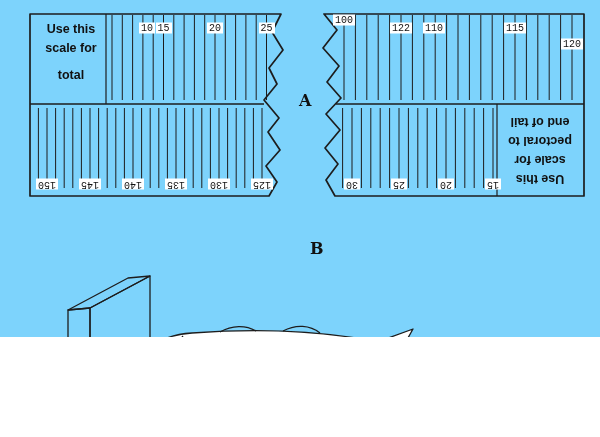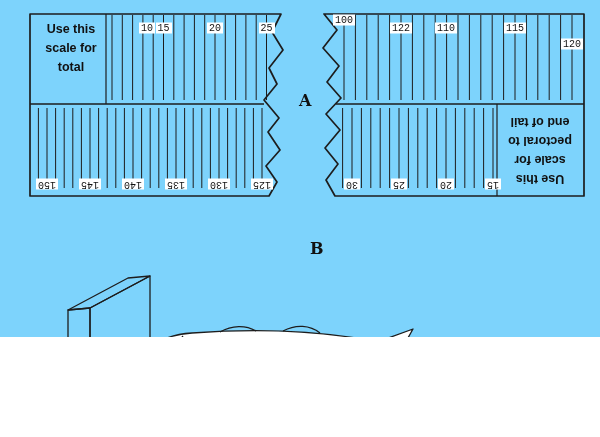--- a/index.html
+++ b/index.html
@@ -7,21 +7,21 @@
         font-family:"Liberation Sans",sans-serif;color:#1d1d1d;}
   svg.layer{position:absolute;left:0;top:0;}
   .num{position:absolute;transform:translate(-50%,-50%);background:#fff;padding:0 2px;
        font:10px "Liberation Mono","DejaVu Sans Mono",monospace;color:#111;white-space:nowrap;z-index:3;}
   .num.flip{transform:translate(-50%,-50%) rotate(180deg);}
   .tb{position:absolute;z-index:3;text-align:center;color:#111;
       font:bold 12.5px "Liberation Sans",sans-serif;line-height:19px;}
   #tb-total{left:34px;top:20px;width:74px;}
   #tb-pect{left:496px;top:106px;width:88px;height:88px;transform:rotate(180deg);
            display:flex;flex-direction:column;justify-content:center;}
-  .u{}
+  .u{margin-top:8px;}
   .figlab{position:absolute;z-index:3;font:bold 16px "DejaVu Serif",serif;color:#111;}
   #lab-a{left:299px;top:91px;}
   #lab-b{left:310px;top:239px;}
   #labels{position:absolute;inset:0;z-index:2;pointer-events:none;}
   .ink-line{stroke:#1d1d1d;fill:none;}
 </style>
 </head>
 <body>
 
 <div class="page">
@@ -179,21 +179,21 @@
   <div class="figlab" id="lab-a">A</div>
   <div class="figlab" id="lab-b">B</div>
 
   <div id="labels">
       <div class="num" style="left: 112px; top: 28px; margin-left: 35px;">10</div>
       <div class="num" style="left: 163.5px; top: 28px;">15</div>
       <div class="num" style="left: 215px; top: 28px;">20</div>
       <div class="num" style="left: 266.5px; top: 28px;">25</div>
       <div class="num" style="left: 344px; top: 20px;">100</div>
       <div class="num" style="left: 401px; top: 28px;">122</div>
-      <div class="num" style="left: 446px; top: 28px;">110</div>
+      <div class="num" style="left: 434px; top: 28px;">110</div>
       <div class="num" style="left: 515px; top: 28px; font-family: Liberation Mono, monospace;">115</div>
       <div class="num" style="left: 572px; top: 44px;">120</div>
       <div class="num flip" style="left: 47px; top: 184px;">150</div>
       <div class="num flip" style="left: 90px; top: 184px;">145</div>
       <div class="num flip" style="left: 133px; top: 184px;">140</div>
       <div class="num flip" style="left: 176px; top: 184px;">135</div>
       <div class="num flip" style="left: 219px; top: 184px;">130</div>
       <div class="num flip" style="left: 262px; top: 184px;">125</div>
       <div class="num flip" style="left: 352px; top: 184px;">30</div>
       <div class="num flip" style="left: 399px; top: 184px;">25</div>

